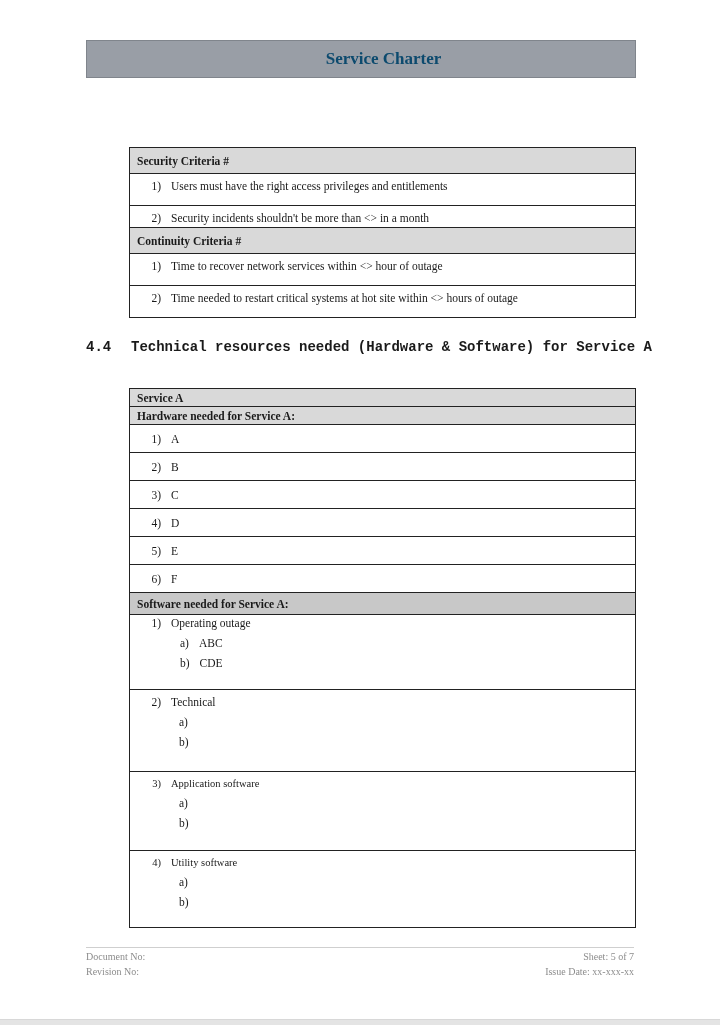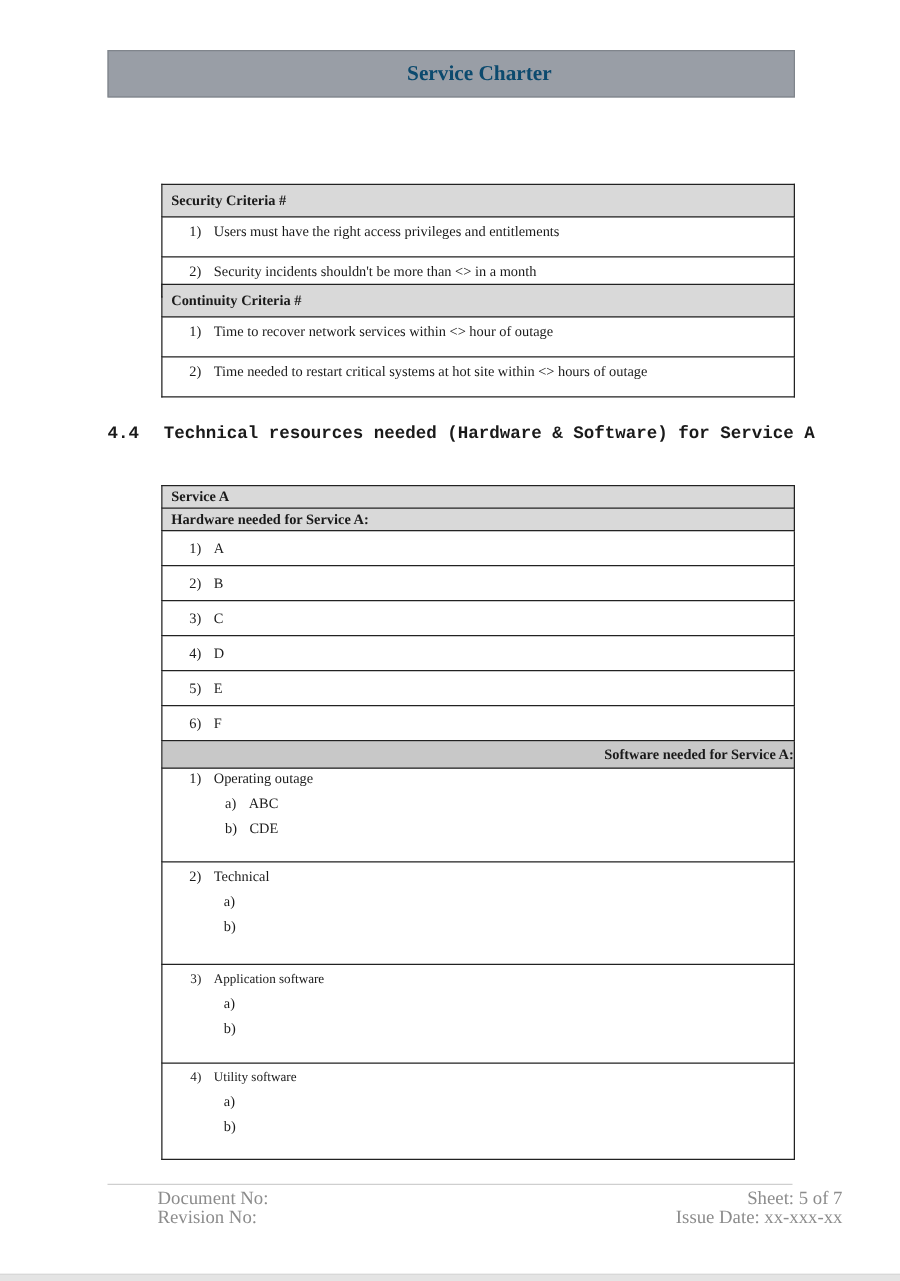--- a/index.html
+++ b/index.html
@@ -31,21 +31,21 @@
   .heading {
     position: absolute; left: 86px; top: 339px; font-family: Liberation Mono, monospace;
     font-weight: bold; font-size: 14px; display: flex;
   }
   .heading .hnum { width: 45px; }
   .thin-hdr { height: 17px; }
   .hw-row { height: 27px; vertical-align: middle; }
   .hw-row .item { padding-top: 0; }
   .sw-cell { vertical-align: top; }
   .footer-line { position: absolute; left: 86px; top: 947px; width: 548px; height: 1px; background: #cfcfcf; }
-  .footer { position: absolute; left: 86px; width: 548px; font-family: "Liberation Serif", serif; font-size: 15px; color: #8c8c8c; display: flex; justify-content: space-between; margin-left: 40px; }
+  .footer { position: absolute; left: 86px; width: 548px; font-family: "Liberation Serif", serif; font-size: 10px; color: #8c8c8c; display: flex; justify-content: space-between; }
   .bottom-bar { position: absolute; left: 0; top: 1019px; width: 720px; height: 6px; background: #e4e4e4; border-top: 1px solid #d8d8d8; }
 </style>
 </head>
 <body>
 
 <div class="banner">
   <span>Service Charter</span>
 </div>
 
 <table class="crit" style="top:108px;margin-top:39px;">
@@ -151,21 +151,21 @@
       </tr>
   <tr>
         <td class="hw-row">
           <div class="item">
             <span class="num">6)</span>
             <span>F</span>
           </div>
         </td>
       </tr>
   <tr>
-        <td class="hdr hdr-dark" style="height:21px;text-align:right;">Software needed for Service A:</td>
+        <td class="hdr hdr-dark" style="height:21px;">Software needed for Service A:</td>
       </tr>
 
   <tr>
         <td class="sw-cell" style="height:74px;">
     <div class="item" style="padding-top:2px;">
             <span class="num">1)</span>
             <span>Operating outage</span>
           </div>
     <div class="sub">
             <span class="num">a)</span>

